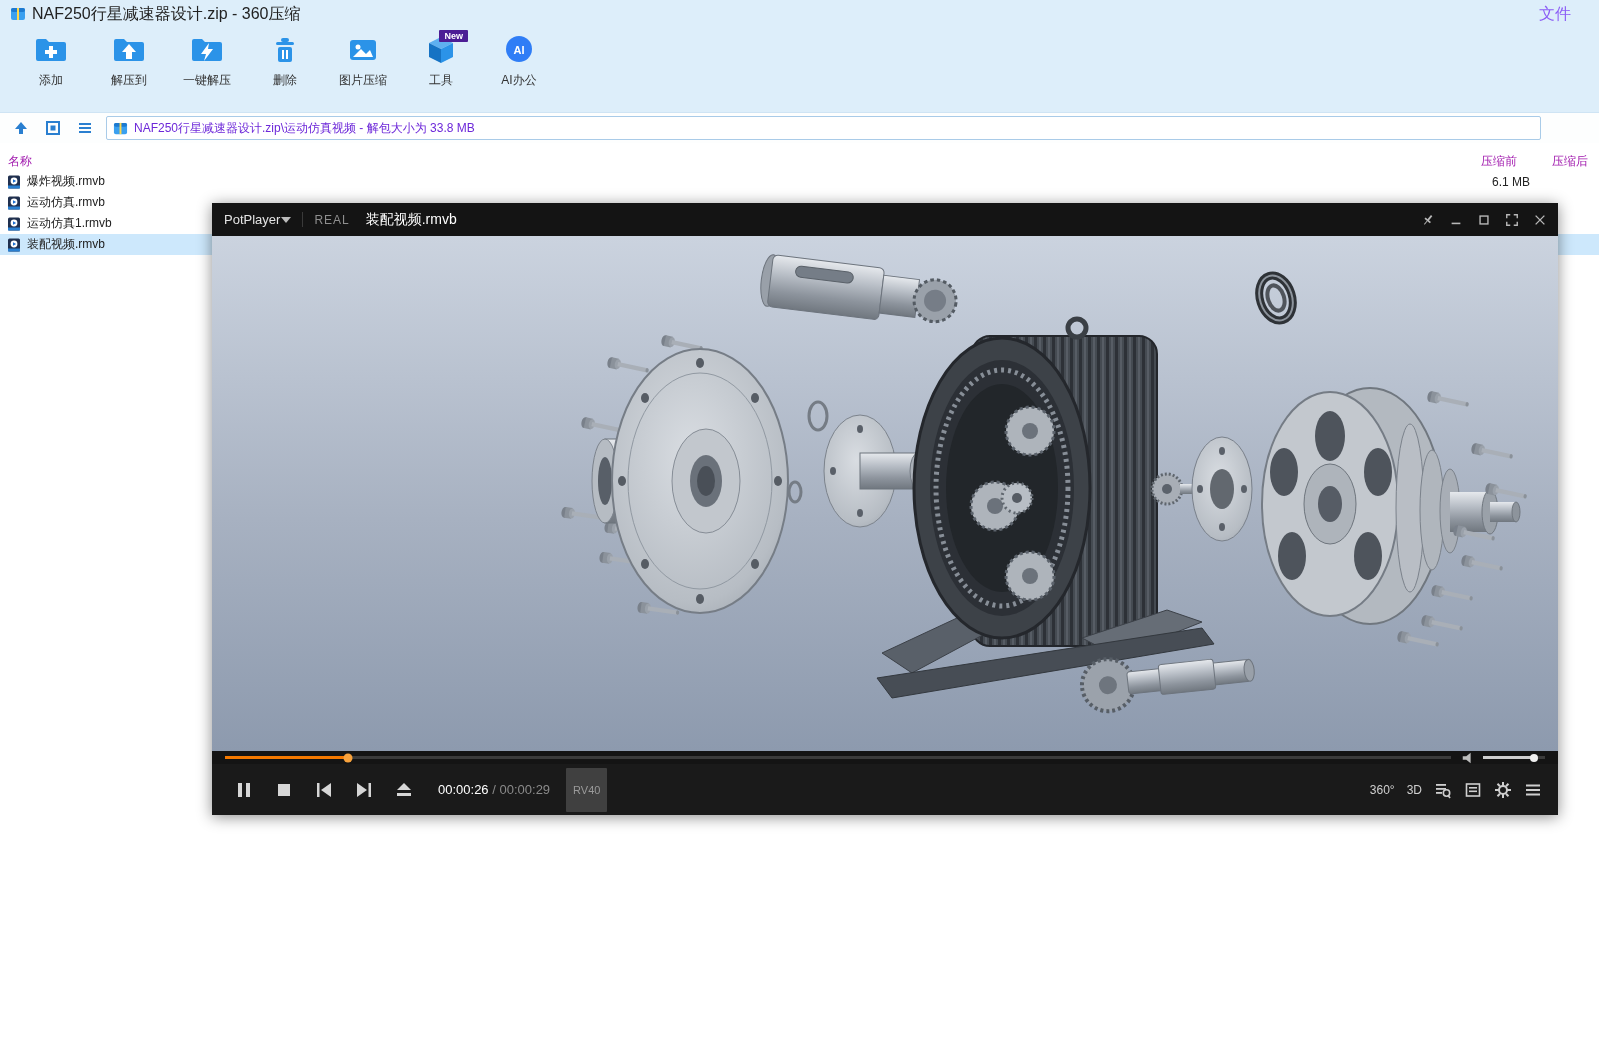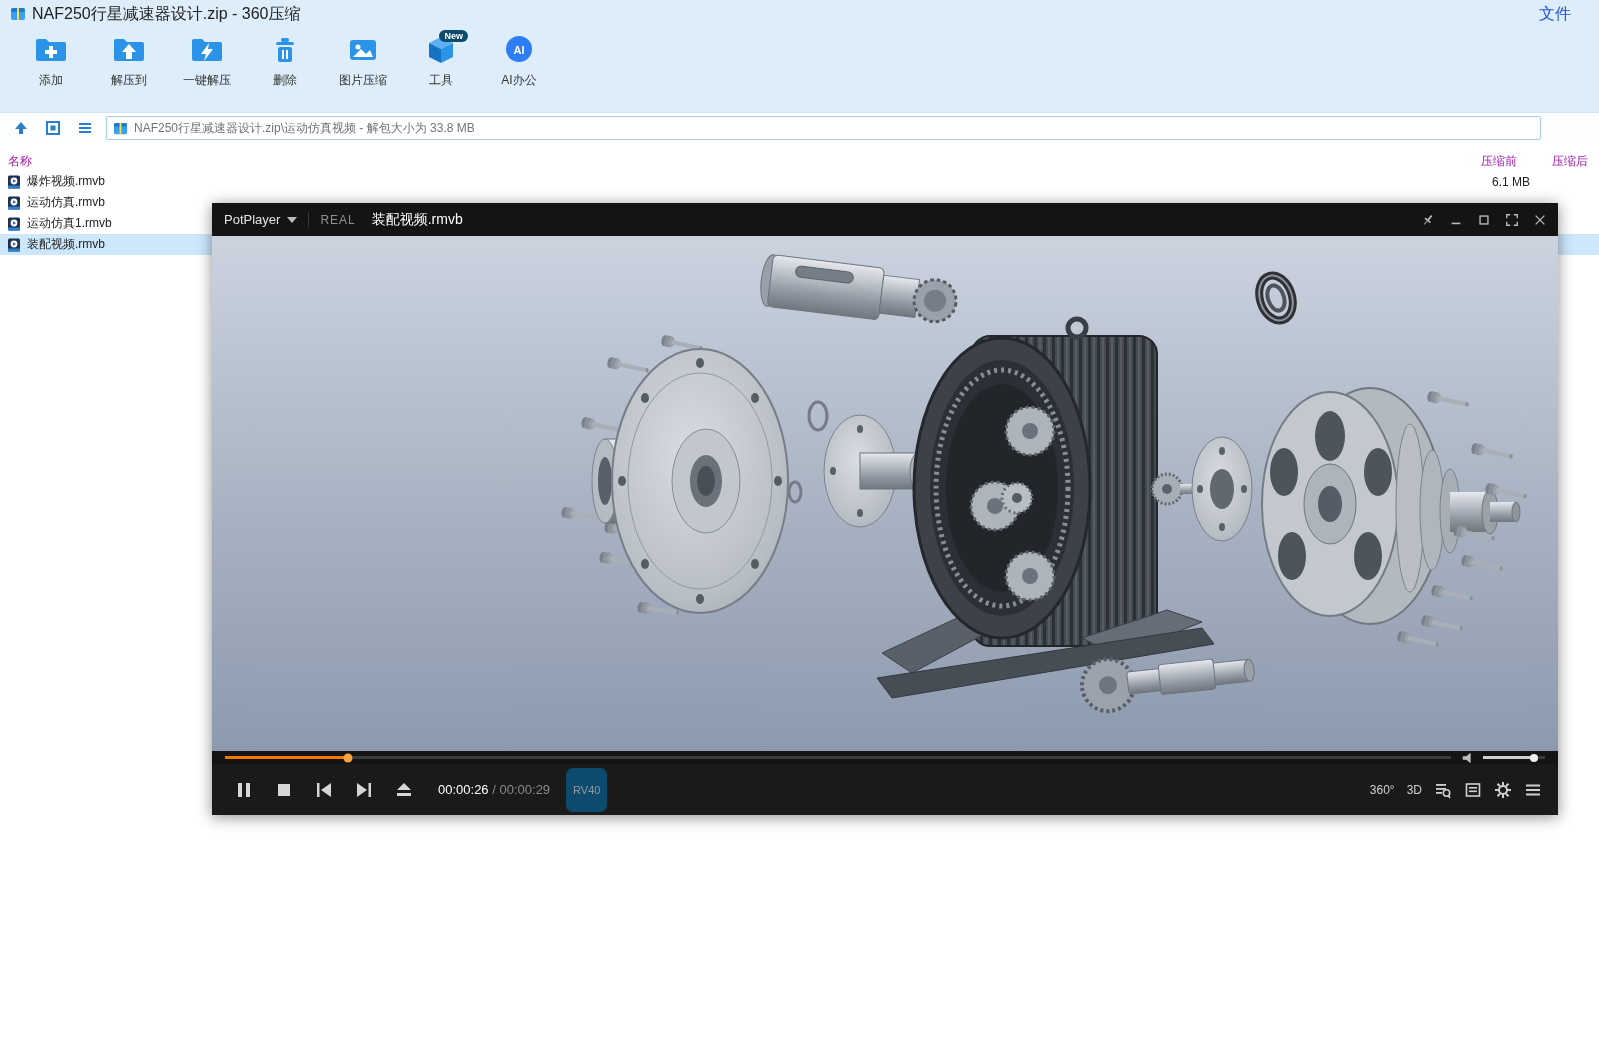--- a/index.html
+++ b/index.html
@@ -3,50 +3,50 @@
 <meta charset="utf-8">
 <style>
   html,body{margin:0;padding:0;}
   body{font-family:"Liberation Sans",sans-serif;background:#fff;}
   .app{position:relative;width:1599px;height:1038px;background:#fff;overflow:hidden;}
 
   
   .titlebar{height:28px;background:#ddeefa;display:flex;align-items:center;padding:0 10px;font-size:16px;color:#222;}
   .titlebar .app-ico{margin-right:6px;display:flex;}
   .titlebar .spacer{flex:1;}
-  .titlebar .menu-file{margin-right:18px;color:#1d4ed8;cursor:pointer;}
+  .titlebar .menu-file{margin-right:18px;color:#8b5cf6;cursor:pointer;}
 
   .toolbar{height:78px;background:#ddeefa;display:flex;align-items:flex-start;padding:6px 0 0 20px;gap:16px;border-bottom:1px solid #cfe4f4;}
   .tool-item{width:62px;display:flex;flex-direction:column;align-items:center;gap:4px;position:relative;cursor:pointer;font-size:12px;color:#333;}
   .tool-icon{width:36px;height:34px;display:flex;align-items:flex-start;justify-content:center;}
   .tool-label{white-space:nowrap;}
-  .new-badge{position:absolute;top:-4px;right:4px;background:#0c4a6e;color:#fff;font-size:9px;line-height:12px;padding:0 5px;border-radius:6px;font-weight:bold;}
+  .new-badge{position:absolute;top:-4px;right:4px;background:#4c1d95;color:#fff;font-size:9px;line-height:12px;padding:0 5px;border-radius:1px;font-weight:bold;}
 
   .nav-row{height:30px;display:flex;align-items:center;padding:0 10px;gap:10px;background:#fdfefe;}
   .nav-btn{width:22px;height:22px;display:flex;align-items:center;justify-content:center;cursor:pointer;}
-  .address-box{flex:1;height:22px;margin-right:48px;border:1px solid #a9cbe8;border-radius:2px;background:#fff;display:flex;align-items:center;gap:6px;padding:0 6px;font-size:12px;color:#737373;overflow:hidden;white-space:nowrap;}
+  .address-box{flex:1;height:22px;margin-right:48px;border:1px solid #a9cbe8;border-radius:2px;background:#fff;display:flex;align-items:center;gap:6px;padding:0 6px;font-size:12px;color:#6d28d9;overflow:hidden;white-space:nowrap;}
 
   .list-header{position:relative;height:20px;margin-top:8px;font-size:12px;color:#a21caf;}
   .col-name{position:absolute;left:8px;top:2px;}
   .col-before{position:absolute;right:82px;top:2px;}
   .col-after{position:absolute;left:1552px;right:0;top:2px;overflow:hidden;white-space:nowrap;}
 
   .file-list{font-size:12px;color:#222;}
   .file-row{height:21px;display:flex;align-items:center;cursor:default;}
   .file-row.selected{background:#cde8fc;}
   .file-row .f-ico{margin-left:6px;width:16px;display:flex;}
   .file-row .f-name{margin-left:5px;flex:1;white-space:nowrap;}
   .file-row .f-size{width:160px;text-align:right;padding-right:69px;color:#222;}
 
   .statusbar{position:absolute;left:0;right:0;top:997px;bottom:0;background:#eef3f8;border-top:1px solid #d9e4ee;font-size:12px;color:#444;padding:4px 0 0 8px;}
 
   
   .player{position:absolute;left:212px;top:203px;width:1346px;height:612px;background:#000;box-shadow:0 2px 14px rgba(0,0,0,.45);}
   .p-titlebar{height:33px;background:#141414;display:flex;align-items:center;color:#ddd;}
-  .p-app{margin-left:12px;font-size:13px;display:flex;align-items:center;gap:7px;cursor:pointer;color:#e4e4e4;}
+  .p-app{margin-left:12px;font-size:13px;display:flex;align-items:center;gap:1px;cursor:pointer;color:#e4e4e4;}
   .p-sep{width:1px;height:15px;background:#3a3a3a;margin:0 11px;}
   .p-stream{color:#8f8f8f;font-size:12px;letter-spacing:1px;}
   .p-title{margin-left:16px;font-size:14px;color:#fff;}
   .p-wincontrols{margin-left:auto;display:flex;align-items:center;gap:8px;margin-right:8px;}
   .p-winbtn{width:20px;height:20px;display:flex;align-items:center;justify-content:center;cursor:pointer;}
 
   .video{height:515px;position:relative;overflow:hidden;}
   .video svg{display:block;}
 
   .seek-row{height:13px;background:#141414;display:flex;align-items:center;padding:0 13px;gap:10px;}
@@ -55,21 +55,21 @@
   .seek-handle{position:absolute;top:50%;transform:translate(-50%,-50%);width:9px;height:9px;border-radius:50%;background:#f8a23c;}
   .vol-group{display:flex;align-items:center;gap:8px;width:84px;}
   .vol-track{flex:1;height:3px;background:#3b3b3b;position:relative;cursor:pointer;}
   .vol-fill{height:100%;background:#cfcfcf;}
   .vol-handle{position:absolute;top:50%;transform:translate(-50%,-50%);width:8px;height:8px;border-radius:50%;background:#efefef;}
 
   .ctrl-row{height:51px;background:#1a1a1a;display:flex;align-items:center;padding:0 12px;}
   .ctrl-btn{width:40px;height:36px;display:flex;align-items:center;justify-content:center;cursor:pointer;}
   .time{margin-left:14px;font-size:13px;color:#fff;white-space:nowrap;}
   .time .dim{color:#8a8a8a;}
-  .codec{margin-left:16px;background:#0c4a6e;color:#9a9a9a;font-size:11px;padding:16px 7px;border-radius:7px;}
+  .codec{margin-left:16px;background:#404040;color:#9a9a9a;font-size:11px;padding:16px 7px;border-radius:1px;}
   .right-ctrls{margin-left:auto;display:flex;align-items:center;gap:12px;color:#cfcfcf;font-size:12px;margin-right:4px;}
   .rc-btn{display:flex;align-items:center;justify-content:center;cursor:pointer;white-space:nowrap;}
 </style>
 </head>
 <body>
 
 <div class="app">
 
   <div class="titlebar">
     <span class="app-ico">

